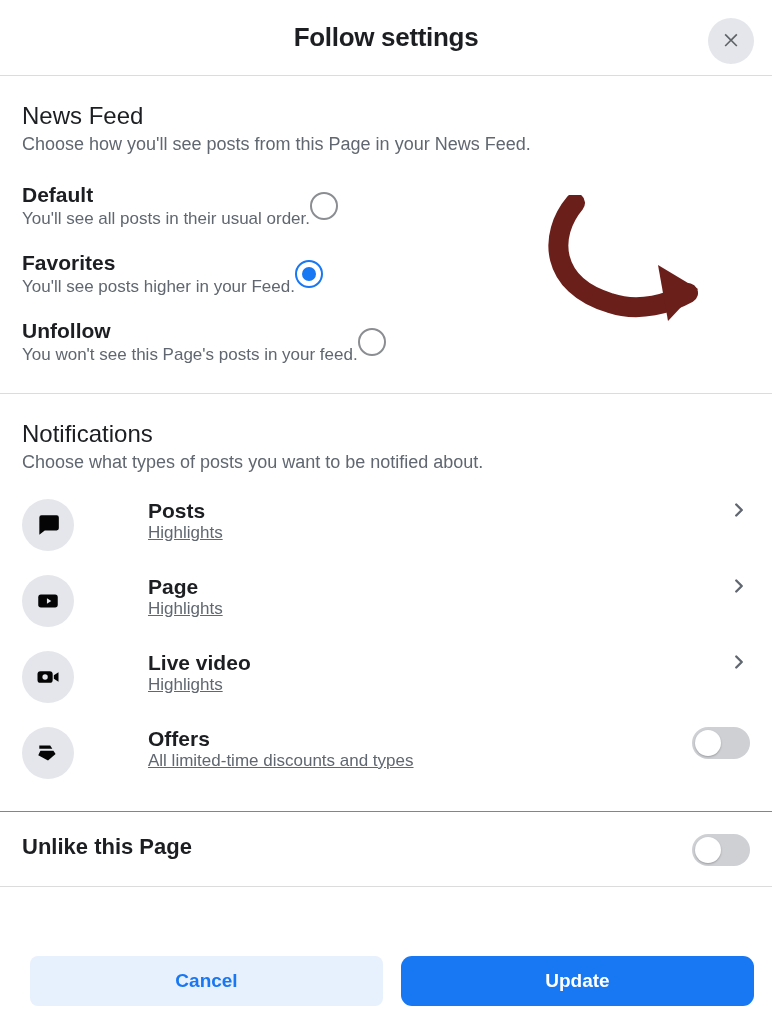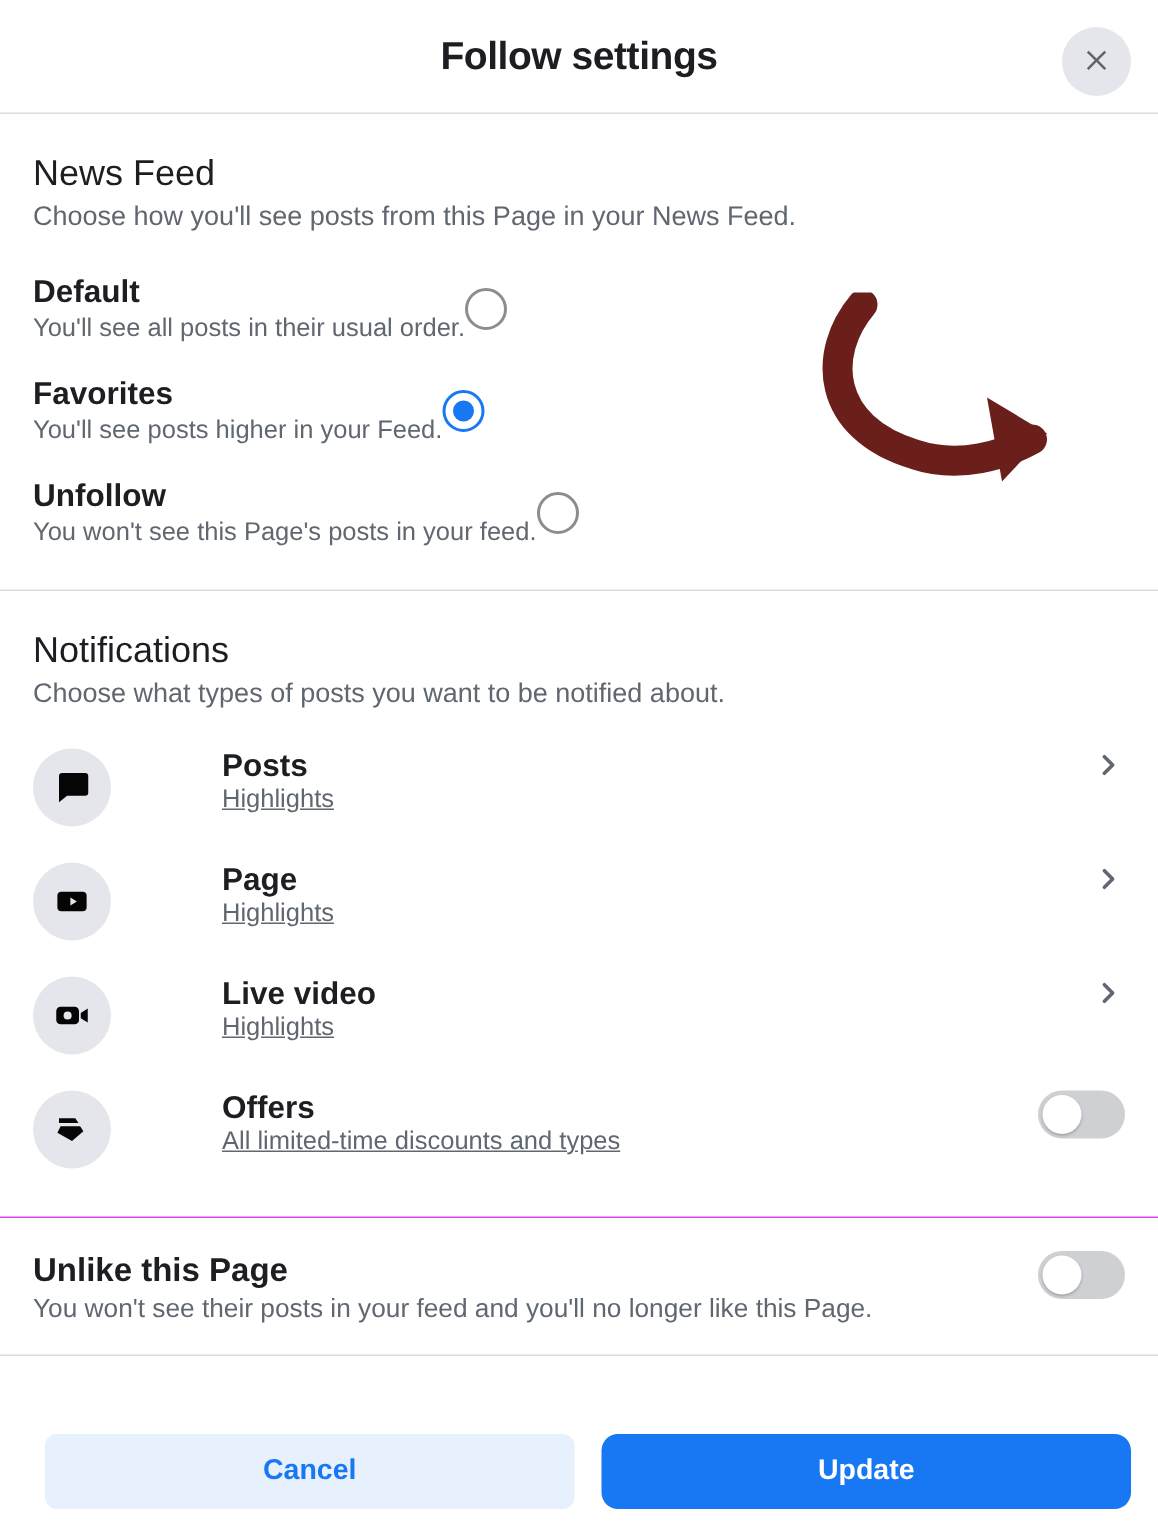--- a/index.html
+++ b/index.html
@@ -159,21 +159,20 @@
     </div>
     <div class="toggle">
         <div class="knob"></div>
       </div>
   </div>
 </div>
 
 <div class="unlike">
   <div class="utxt">
     <div class="title">Unlike this Page</div>
-    <div class="sub">You won't see their posts in your feed and you'll no longer like this Page.</div>
   </div>
   <div class="toggle">
       <div class="knob"></div>
     </div>
 </div>
 
 <div class="footer">
   <div class="btn btn-cancel">Cancel</div>
   <div class="btn btn-update">Update</div>
 </div>

